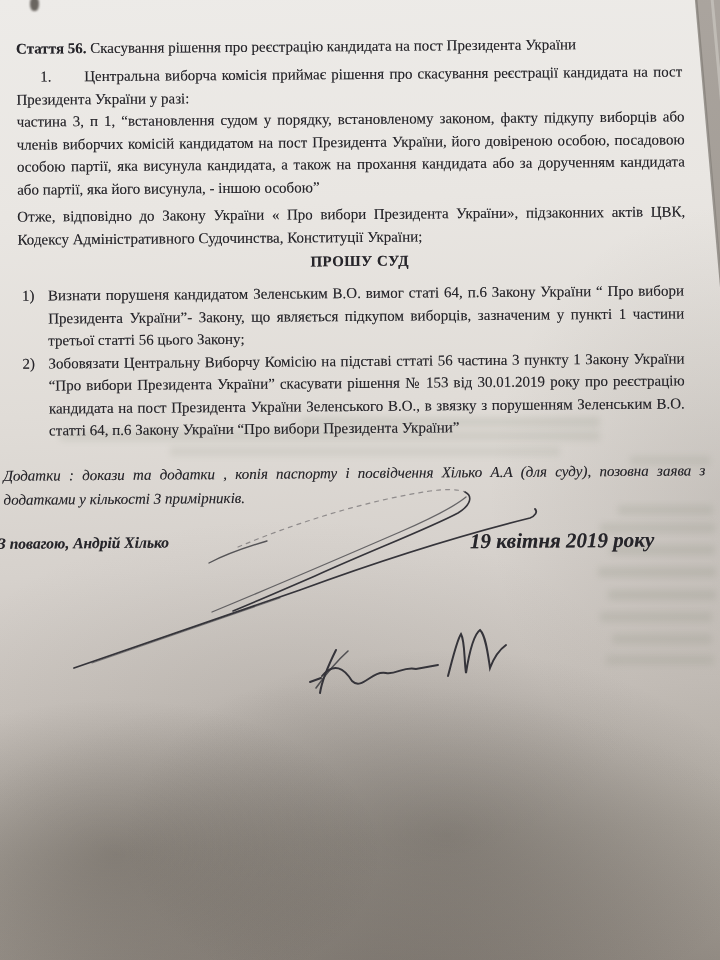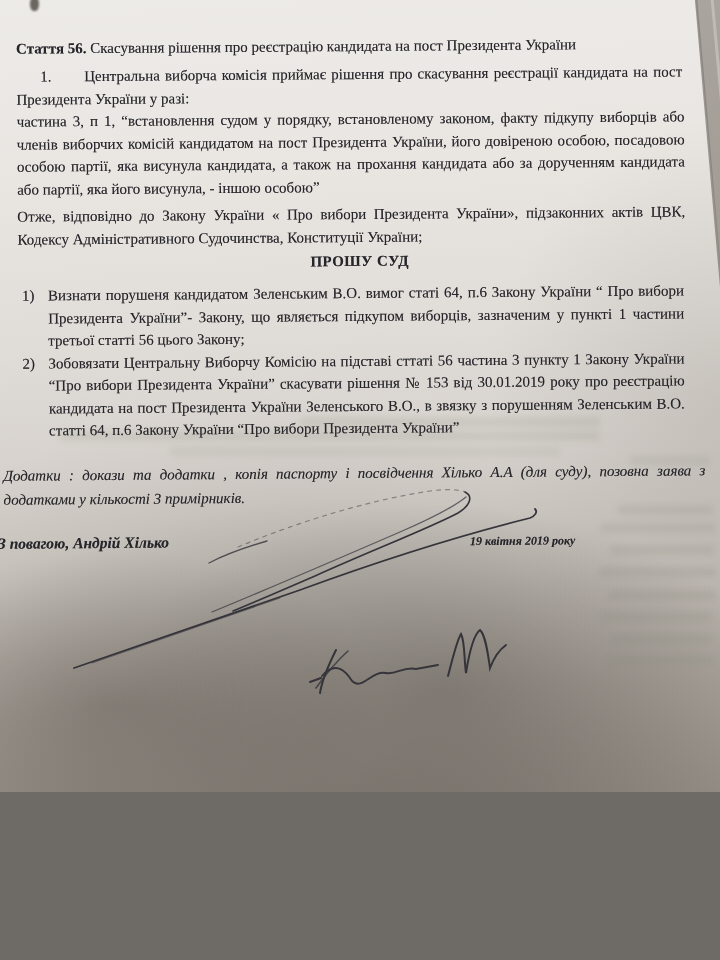--- a/index.html
+++ b/index.html
@@ -1,17 +1,17 @@
 <!DOCTYPE html>
 <html><head>
 <meta charset="utf-8">
 <style>
   html,body{margin:0;padding:0;background:#6e6a66;}
   .photo{
-    position:relative;width:720px;height:792px;overflow:hidden;
+    position:relative;width:720px;height:960px;overflow:hidden;
     background:linear-gradient(178deg,#aba59f 0%,#a29c95 30%,#99938c 100%);
     font-family:"Liberation Serif","DejaVu Serif",serif;
   }
   
   .paper{
     position:absolute;inset:0;
     clip-path:polygon(0 0,696px 0,723px 300px,720px 960px,0 960px);
     background:
       radial-gradient(ellipse 430px 250px at 16% 89%, rgba(62,56,50,.30), transparent 62%),
       radial-gradient(ellipse 520px 300px at 62% 87%, rgba(60,55,50,.28), transparent 62%),
@@ -38,21 +38,21 @@
   .clause{left:18px;top:63px;width:666px;}
   .clause-num{display:inline-block;margin-left:24px;width:44px;}
   .quote{left:18px;top:108px;width:668px;}
   .conclusion{left:18px;top:203px;width:668px;line-height:23px;}
   .heading{left:0;top:250px;width:720px;text-align:center;font-weight:700;letter-spacing:.5px;}
   .demands{left:22px;top:282px;width:662px;}
   .demand{position:relative;padding-left:26px;}
   .demand-num{position:absolute;left:0;top:0;}
   .attachments{left:2px;top:461px;width:702px;font-style:italic;line-height:24px;}
   .signoff-name{left:-4px;top:530px;font-weight:700;font-style:italic;font-size:15.5px;}
-  .signoff-date{left:468px;top:531px;font-weight:700;font-style:italic;font-size:12px;}
+  .signoff-date{left:468px;top:531px;font-weight:700;font-style:italic;font-size:21px;}
   .sig-svg{position:absolute;inset:0;pointer-events:none;}
 </style>
 </head>
 <body>
 
 <div class="photo">
 
   <div class="paper"></div>
 
   <div class="speck"></div>

